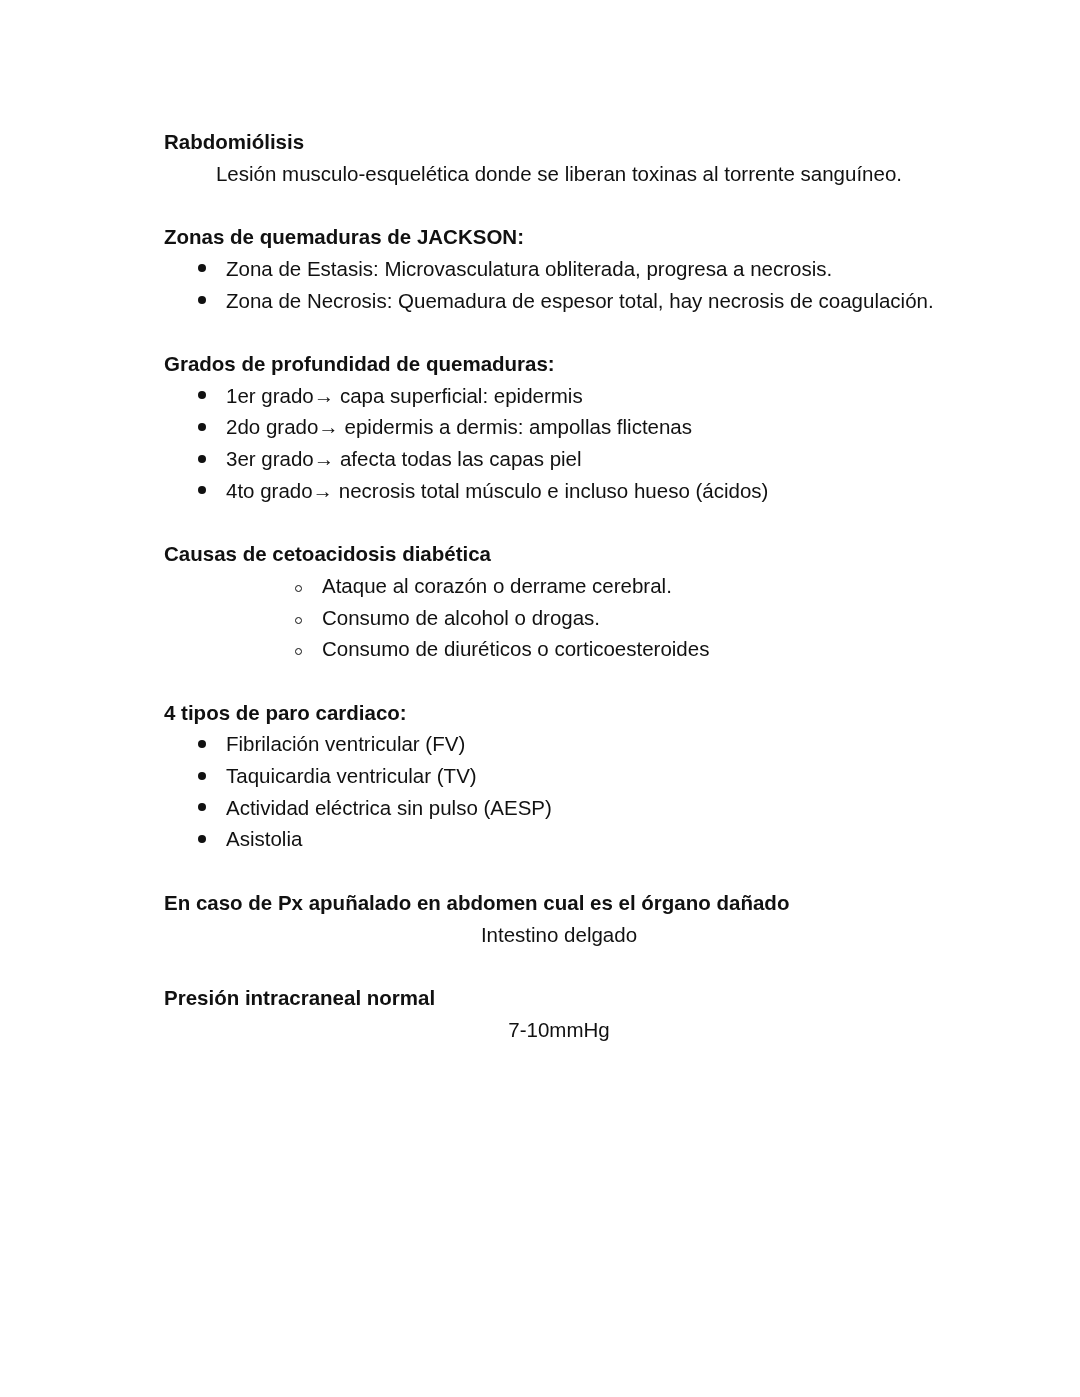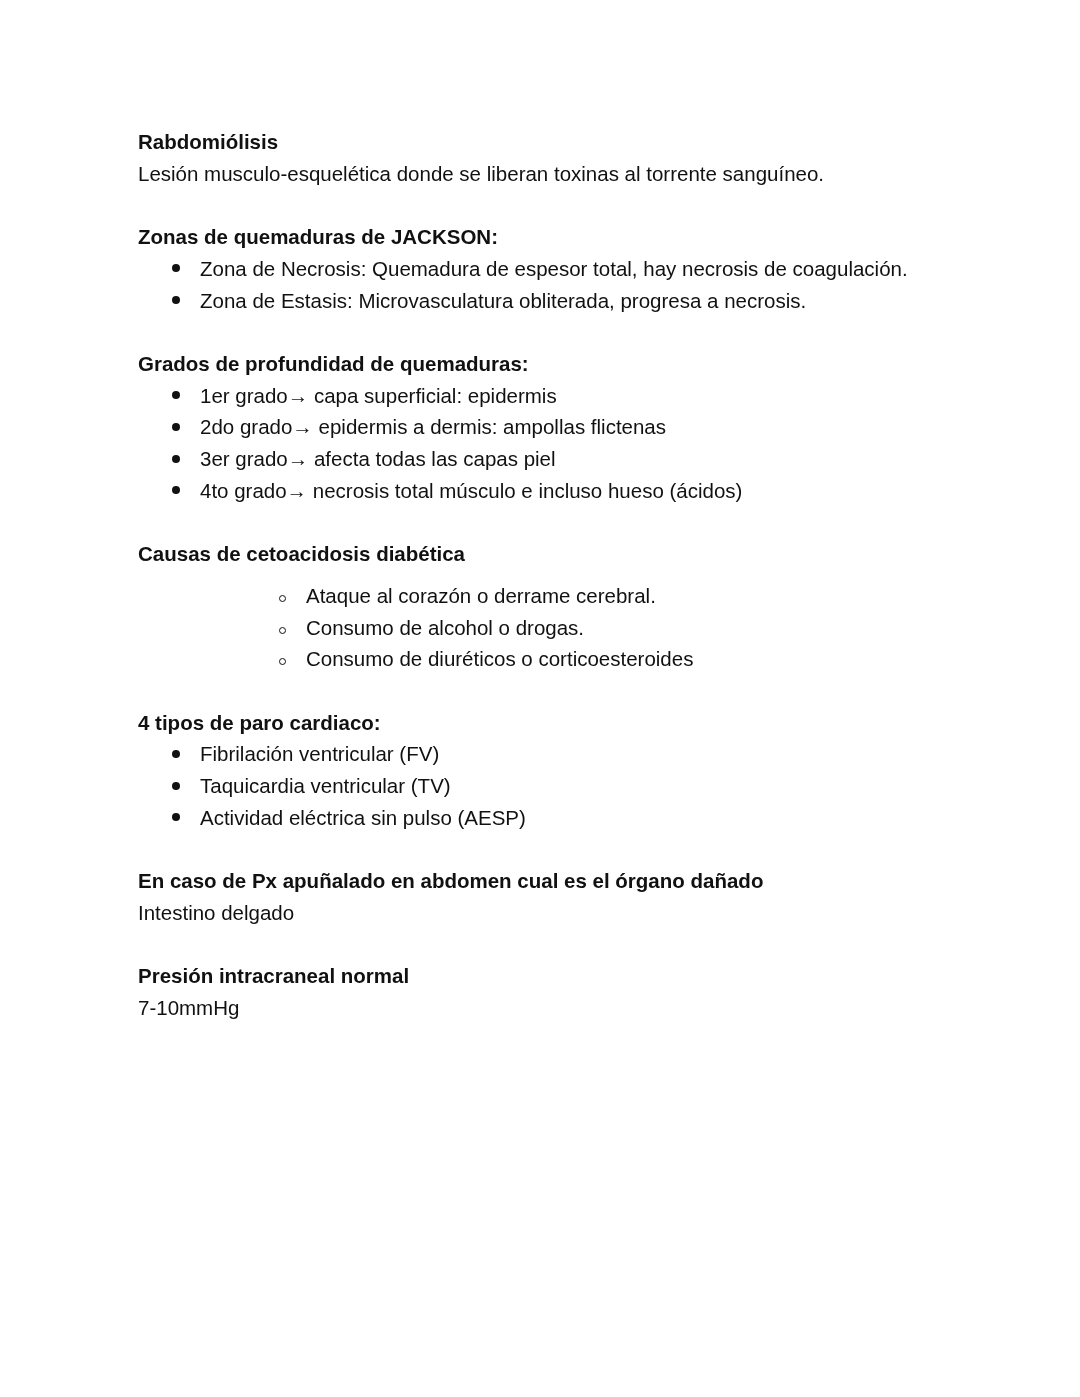--- a/index.html
+++ b/index.html
@@ -10,35 +10,36 @@
     body {
       width: 1080px;
       height: 1397px;
       position: relative;
       overflow: hidden;
       font-family: "Liberation Sans", "DejaVu Sans", sans-serif;
       color: #111111;
     }
     .page {
       position: absolute;
-      left: 138px;
+      left: 164px;
       top: 126px;
       width: 790px;
       font-size: 20.5px;
       line-height: 31.7px;
     }
     .section {
       margin: 0 0 31.7px 0;
     }
     .heading {
       font-weight: bold;
       margin: 0;
     }
     .para {
       margin: 0;
+      text-align: center;
     }
     ul.l1 {
       list-style: none;
       margin: 0;
       padding: 0;
     }
     ul.l1 > li {
       position: relative;
       padding-left: 62px;
     }
@@ -54,21 +55,21 @@
       width: 8px;
       height: 8px;
       border-radius: 50%;
       background: #111111;
       vertical-align: middle;
       position: relative;
       top: -2px;
     }
     ul.l2 {
       list-style: none;
-      margin: 10px;
+      margin: 0;
       padding: 0;
     }
     ul.l2 > li {
       position: relative;
       padding-left: 158px;
     }
     .sub-bullet {
       position: absolute;
       left: 127px;
       top: 0;
@@ -95,25 +96,25 @@
   <div class="section">
     <p class="heading">Rabdomiólisis</p>
     <p class="para">Lesión musculo-esquelética donde se liberan toxinas al torrente sanguíneo.</p>
   </div>
 
   <div class="section">
     <p class="heading">Zonas de quemaduras de JACKSON:</p>
     <ul class="l1">
       <li>
         <span class="bullet"><span class="bullet-dot"></span></span>
-        <span>Zona de Necrosis: Quemadura de espesor total, hay necrosis de coagulación.</span>
+        <span>Zona de Estasis: Microvasculatura obliterada, progresa a necrosis.</span>
       </li>
       <li>
         <span class="bullet"><span class="bullet-dot"></span></span>
-        <span>Zona de Estasis: Microvasculatura obliterada, progresa a necrosis.</span>
+        <span>Zona de Necrosis: Quemadura de espesor total, hay necrosis de coagulación.</span>
       </li>
     </ul>
   </div>
 
   <div class="section">
     <p class="heading">Grados de profundidad de quemaduras:</p>
     <ul class="l1">
       <li>
         <span class="bullet"><span class="bullet-dot"></span></span>
         <span>1er grado→ capa superficial: epidermis</span>
@@ -159,20 +160,24 @@
         <span>Fibrilación ventricular (FV)</span>
       </li>
       <li>
         <span class="bullet"><span class="bullet-dot"></span></span>
         <span>Taquicardia ventricular (TV)</span>
       </li>
       <li>
         <span class="bullet"><span class="bullet-dot"></span></span>
         <span>Actividad eléctrica sin pulso (AESP)</span>
       </li>
+      <li>
+        <span class="bullet"><span class="bullet-dot"></span></span>
+        <span>Asistolia</span>
+      </li>
     </ul>
   </div>
 
   <div class="section">
     <p class="heading">En caso de Px apuñalado en abdomen cual es el órgano dañado</p>
     <p class="para">Intestino delgado</p>
   </div>
 
   <div class="section">
     <p class="heading">Presión intracraneal normal</p>

